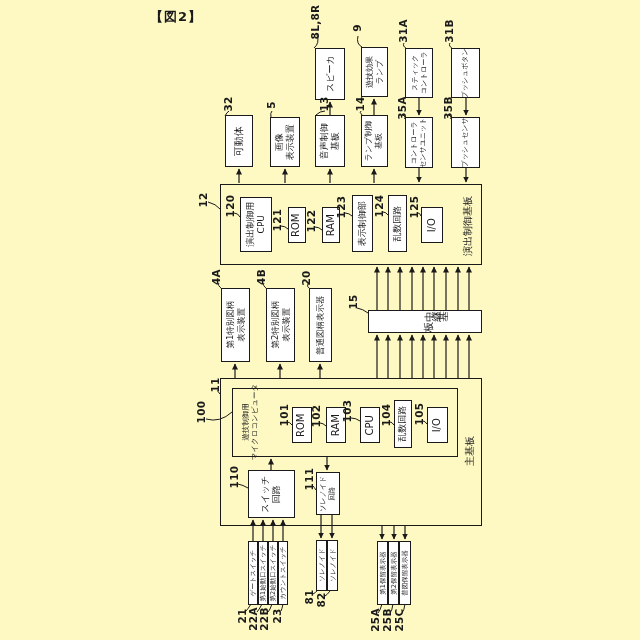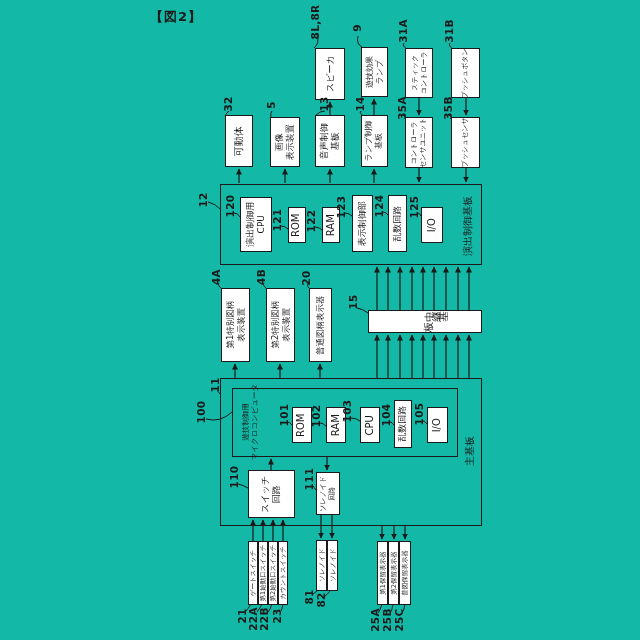--- a/index.html
+++ b/index.html
@@ -1,17 +1,17 @@
 <!DOCTYPE html>
 <html><head>
 <meta charset="utf-8">
 <style>
   html,body{margin:0;padding:0;background:#fff;}
   .canvas{
-    position:relative;width:640px;height:640px;background:#14b8a6;overflow:hidden;
+    position:relative;width:640px;height:640px;background:#fef9c3;overflow:hidden;
     font-family:"DejaVu Sans",sans-serif;color:#1a1a1a;
   }
   .caption{position:absolute;left:150px;top:8px;font-size:13px;font-weight:700;letter-spacing:1px;}
   svg.layer{position:absolute;left:0;top:0;width:640px;height:640px;}
   .conn line{stroke:#1a1a1a;stroke-width:1.2;}
   .lead path{stroke:#1a1a1a;stroke-width:1;fill:none;}
   .box{
     position:absolute;box-sizing:border-box;border:1.4px solid #1a1a1a;background:#fff;
     display:flex;align-items:center;justify-content:center;
   }

